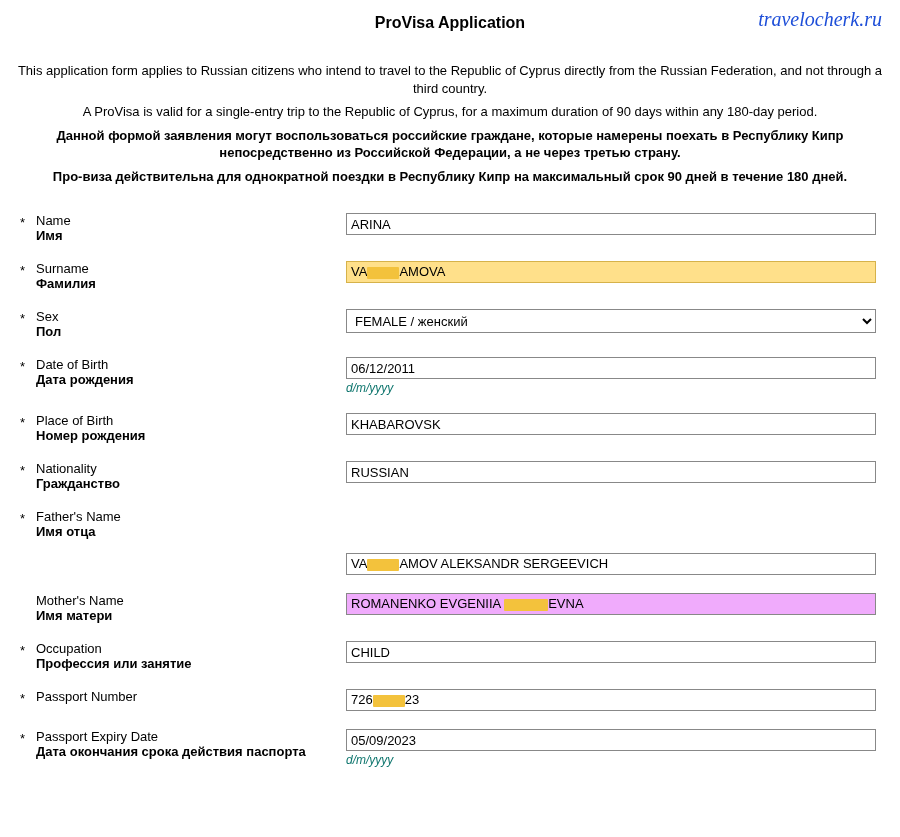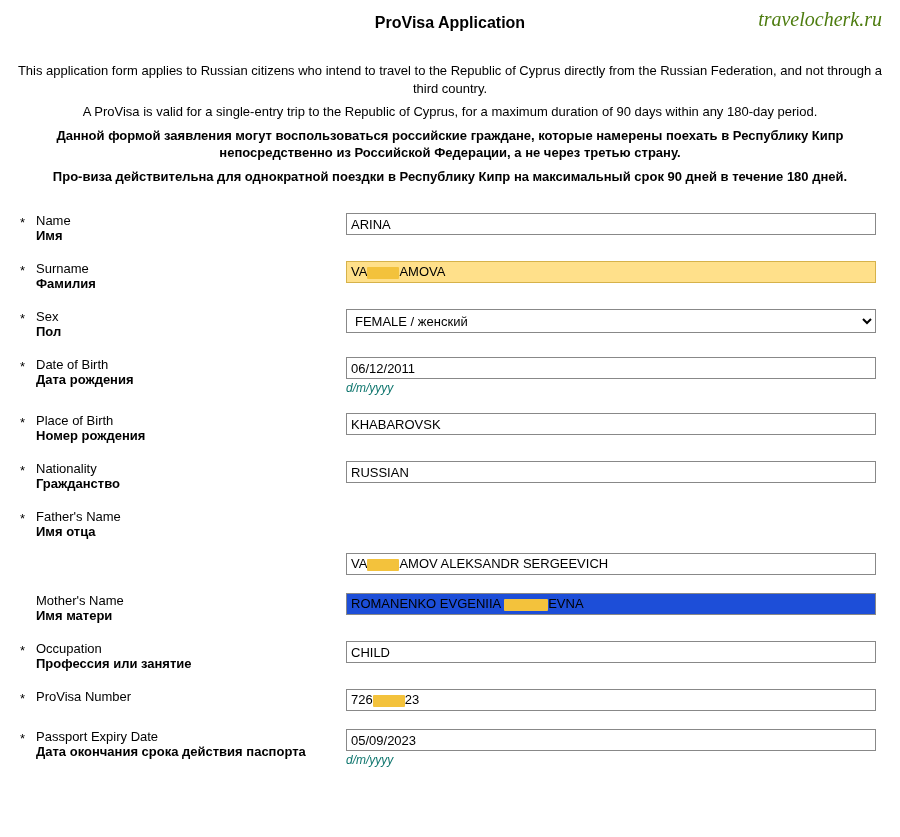--- a/index.html
+++ b/index.html
@@ -9,21 +9,21 @@
     font-family: Verdana, Arial, sans-serif;
     font-size: 13px;
     color: #000;
     background: #fff;
     width: 900px;
   }
   .watermark {
     position: absolute;
     top: 8px;
     right: 18px;
-    color: #4d7c0f;
+    color: #1d4ed8;
     font-style: italic;
     font-family: Georgia, serif;
     font-size: 20px;
     pointer-events: none;
   }
   .container {
     padding: 10px 10px 0 10px;
   }
   h1.title {
     text-align: center;
@@ -184,41 +184,41 @@
       </div>
     </div>
 
     <div class="row">
       <div class="star-col"></div>
       <div class="label-col">
         <span class="label-en">Mother's Name</span>
         <span class="label-ru">Имя матери</span>
       </div>
       <div class="input-col">
-        <div class="fake-input" style="border:1px solid #888;background:#1d4ed8;height:22px;padding:2px 4px;white-space:nowrap;overflow:hidden;">
+        <div class="fake-input" style="border:1px solid #888;background:#f0abfc;height:22px;padding:2px 4px;white-space:nowrap;overflow:hidden;">
           <span>ROMANENKO EVGENIIA </span><span class="redact" style="width:44px"></span><span>EVNA</span>
         </div>
       </div>
     </div>
 
     <div class="row">
       <div class="star-col">*</div>
       <div class="label-col">
         <span class="label-en">Occupation</span>
         <span class="label-ru">Профессия или занятие</span>
       </div>
       <div class="input-col">
         <input type="text" value="CHILD" style="">
       </div>
     </div>
 
     <div class="row">
       <div class="star-col">*</div>
       <div class="label-col">
-        <span class="label-en">ProVisa Number</span>
+        <span class="label-en">Passport Number</span>
       </div>
       <div class="input-col">
         <div class="fake-input" style="border:1px solid #888;background:#fff;height:22px;padding:2px 4px;white-space:nowrap;overflow:hidden;">
           <span>726</span><span class="redact" style="width:32px"></span><span>23</span>
         </div>
       </div>
     </div>
 
     <div class="row">
       <div class="star-col">*</div>

